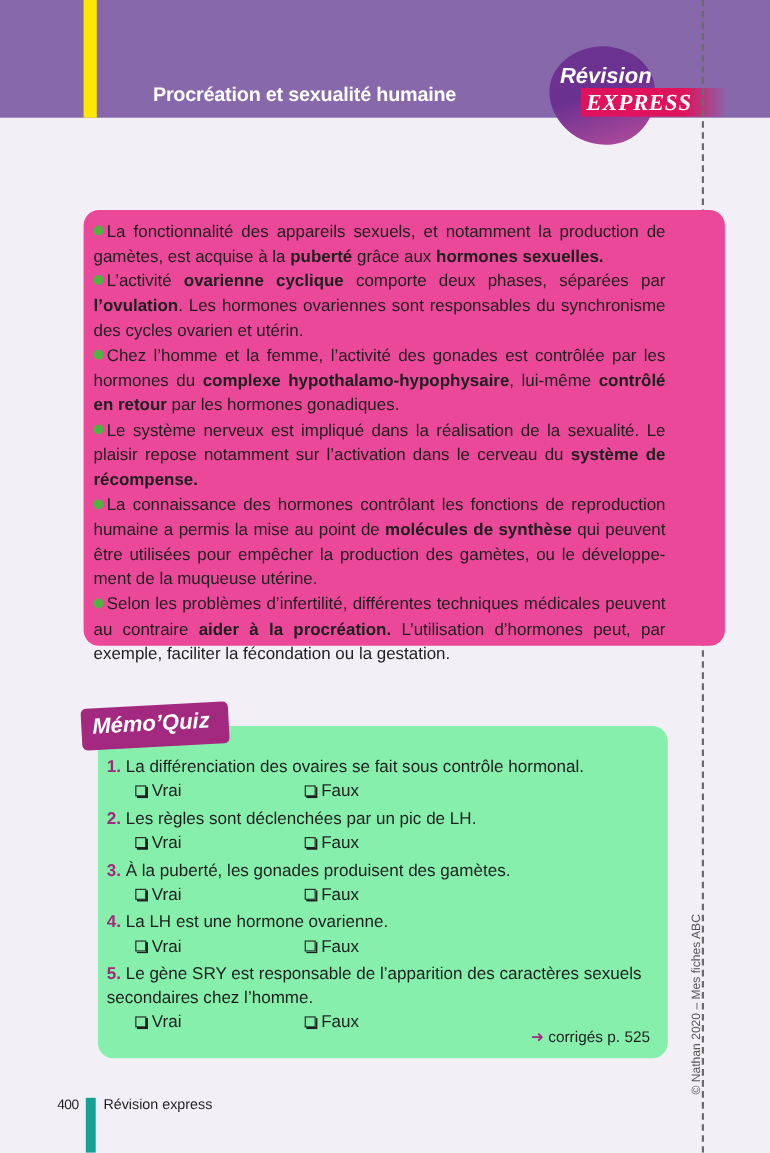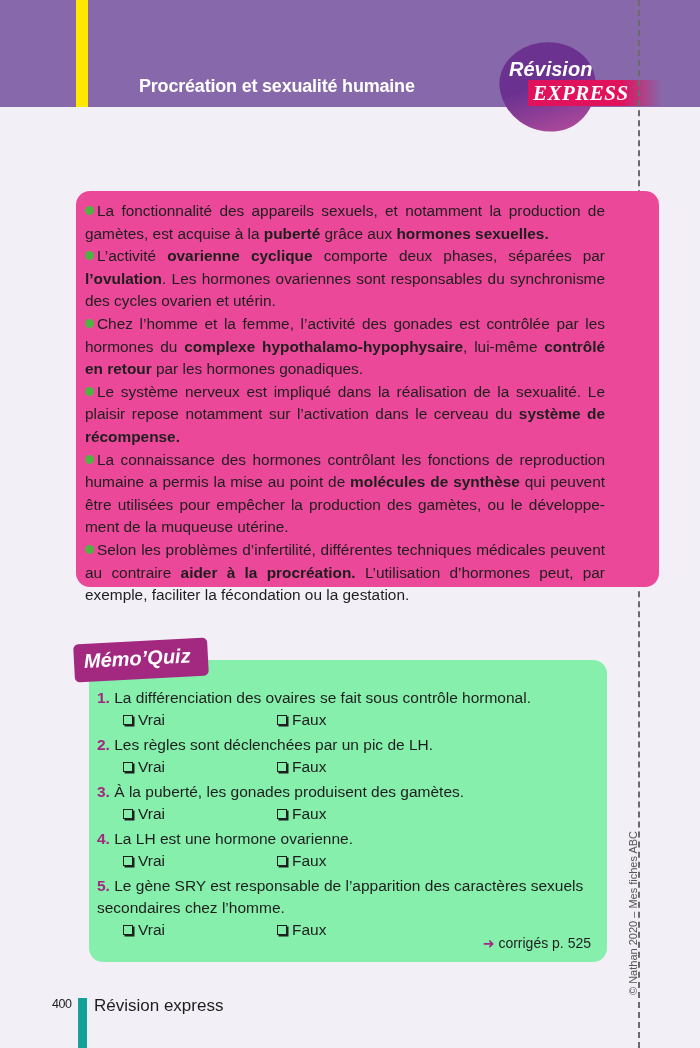--- a/index.html
+++ b/index.html
@@ -98,21 +98,21 @@
 
     .footer-num {
       position: absolute; left: 52px; top: 997px; font-size: 12.5px; font-weight: normal;
       letter-spacing: -0.5px;
     }
     .footer-bar {
       position: absolute; left: 78px; top: 998px; width: 9px; height: 50px;
       background: #16a197;
     }
     .footer-label {
-      position: absolute; left: 94px; top: 996px; font-size: 17px;
+      position: absolute; left: 94px; top: 996px; font-size: 13px;
     }
     .copyright {
       position: absolute; left: 627px; top: 995px;
       transform-origin: left top; transform: rotate(-90deg);
       font-size: 11px; color: #555555; white-space: nowrap;
     }
   </style>
 </head>
 <body>
 

